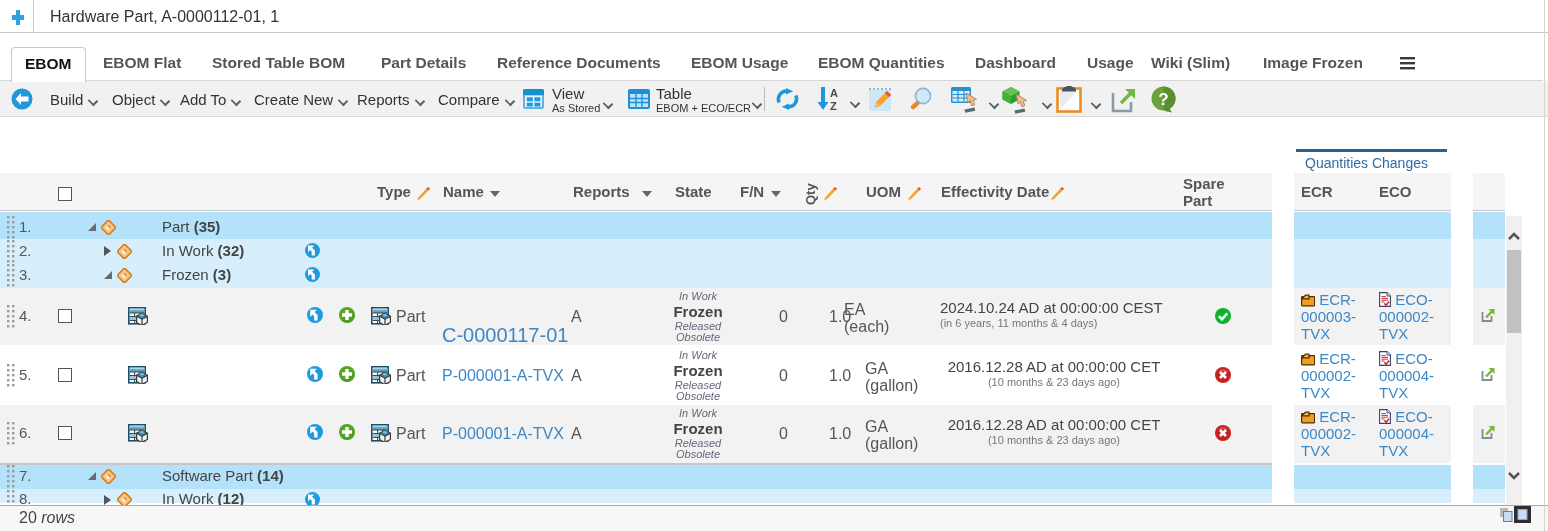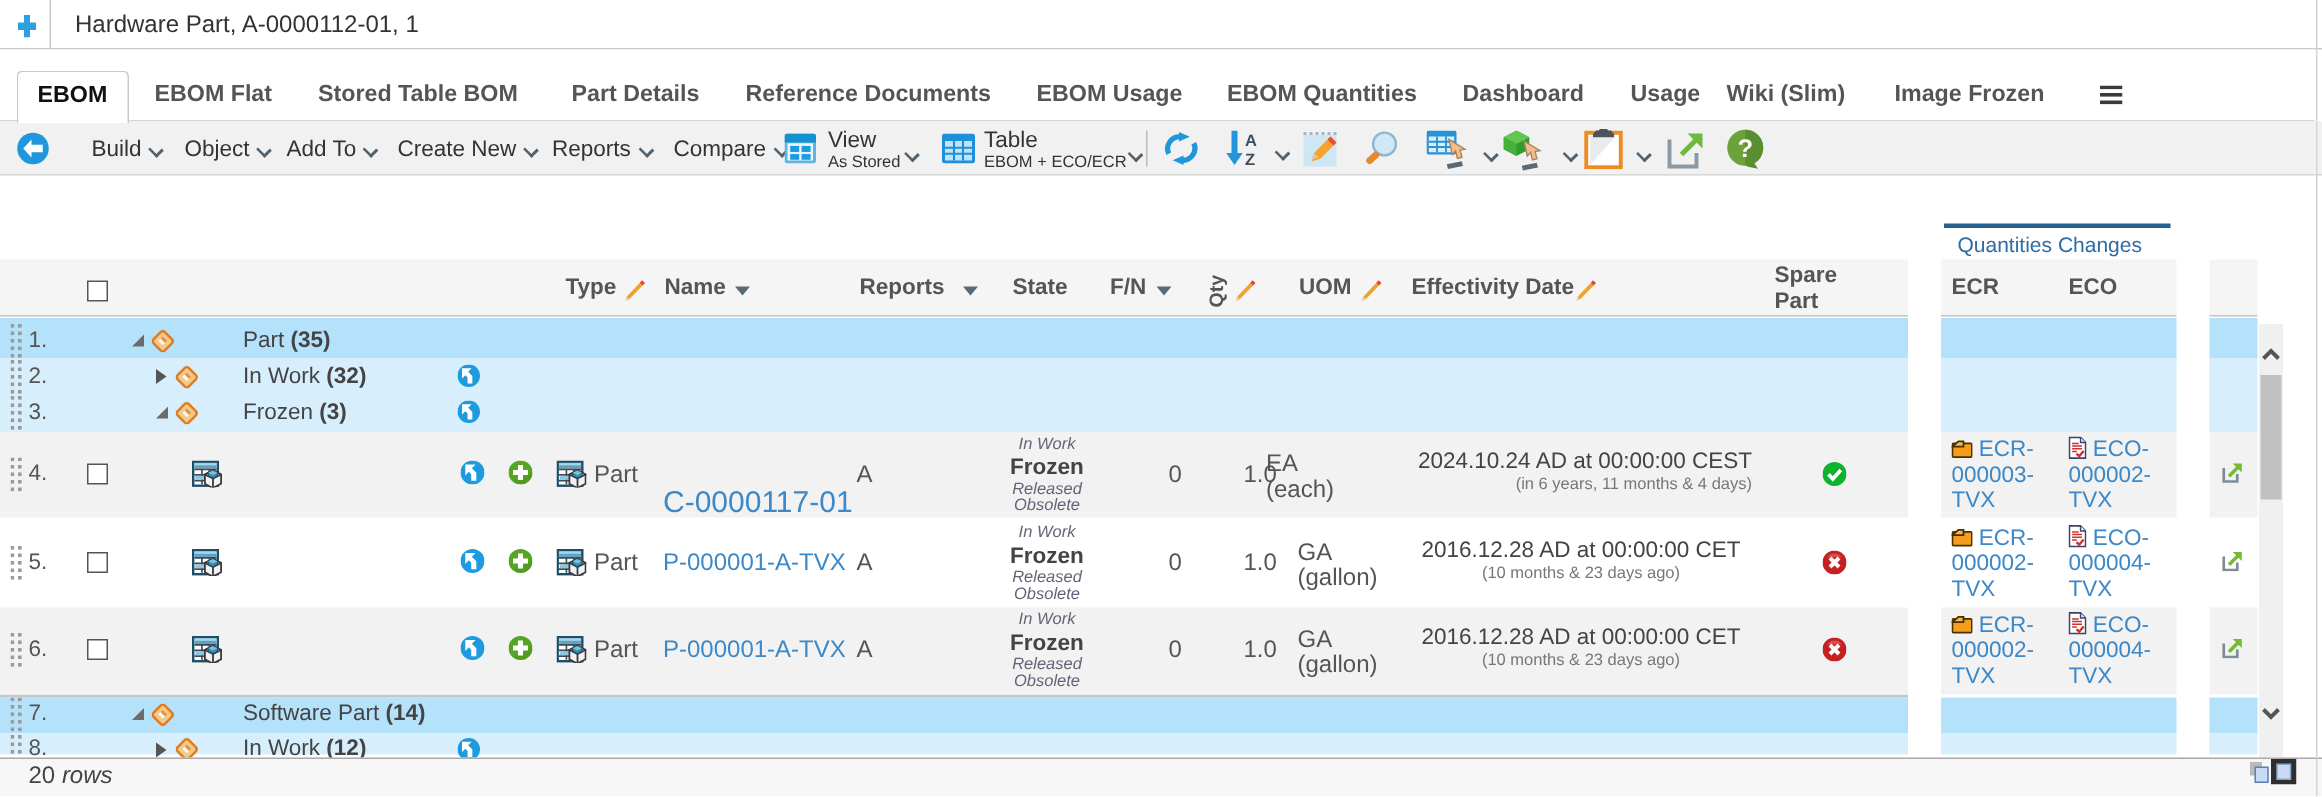--- a/index.html
+++ b/index.html
@@ -15,21 +15,21 @@
 
 
 #tabrow { left:0; top:33px; width:1543px; height:48px; background:#fff; border-bottom:1px solid #d6d6d6; }
 .tab { position:absolute; top:21px; font-size:15.5px; font-weight:bold; color:#555; white-space:nowrap; }
 #tab-active { position:absolute; left:11px; top:14px; width:75px; height:35px; background:#fff;
   border:1px solid #c9c9c9; border-bottom:none; border-radius:4px 4px 0 0; z-index:3;}
 #tab-active span { position:absolute; left:13px; top:7px; font-size:15.5px; font-weight:bold; color:#111; }
 
 
 #toolbar { left:0; top:81px; width:1548px; height:36px; background:#f1f1f1; border-bottom:1px solid #d8d8d8; }
-.menu { position:absolute; top:91px; font-size:15px; color:#333; white-space:nowrap;margin-left:11px; }
+.menu { position:absolute; top:91px; font-size:15px; color:#333; white-space:nowrap; }
 .chev { display:inline-block; width:9px; height:9px; margin-left:6px; position:relative; top:-1px;}
 .chev:before { content:""; position:absolute; left:0; top:2px; width:6px; height:6px;
   border-right:2px solid #51626e; border-bottom:2px solid #51626e; transform:rotate(45deg) scale(1,0.85); }
 .icolabel { position:absolute; font-size:15px; color:#333; }
 .icosub { position:absolute; font-size:11px; color:#333; }
 #tbsep { left:764px; top:87px; width:1px; height:24px; background:#bbb; }
 
 
 #grouped { left:5px; top:124px; font-size:15px; color:#3c3c3c; }
 .gbox { display:inline-block; width:12px; height:16px; border:1px solid #111; background:#c3e7f9; vertical-align:-3px; margin:0 0 0 4px;}
@@ -407,21 +407,21 @@
 <div class="cellT link" style="left:442px; top:324px; font-size:20px">C-0000117-01</div>
 <div class="cellT" style="left:571px; top:308px; font-size:16px">A</div>
 <div class="abs" style="left:650px; top:290px; width:96px; text-align:center">
   <div style="font-size:11px; line-height:12px" class="ital">In Work</div>
   <div style="font-size:15px; font-weight:bold; color:#444; line-height:19px">Frozen</div>
   <div style="font-size:11px; line-height:11px; margin-top:0px" class="ital">Released<br>Obsolete</div>
 </div>
 <div class="cellT" style="left:779px; top:308px; font-size:16px">0</div>
 <div class="cellT" style="left:829px; top:308px; font-size:16px">1.0</div>
 <div class="cellT" style="left:844px; top:301px; font-size:16px; line-height:17px">EA<br>(each)</div>
-<div class="abs" style="left:940px; top:299px; width:228px; text-align:right">
+<div class="abs" style="left:940px; top:299px; width:228px; text-align:left">
   <div style="font-size:15px; color:#444; white-space:nowrap">2024.10.24 AD at 00:00:00 CEST</div>
   <div style="font-size:11px; color:#777; margin-top:1px">(in 6 years, 11 months &amp; 4 days)</div>
 </div>
 <svg class="abs" style="left:1215px; top:308px" width="16" height="16" viewBox="0 0 16 16">
       <use href="#chk"></use>
     </svg>
 <div class="abs" style="left:1301px; top:291px; font-size:15px; line-height:17px; color:#3d88c6">
   <svg style="vertical-align:-2px" width="14" height="13" viewBox="0 0 14 13">
         <use href="#folder"></use>
       </svg> ECR-<br>000003-<br>TVX

